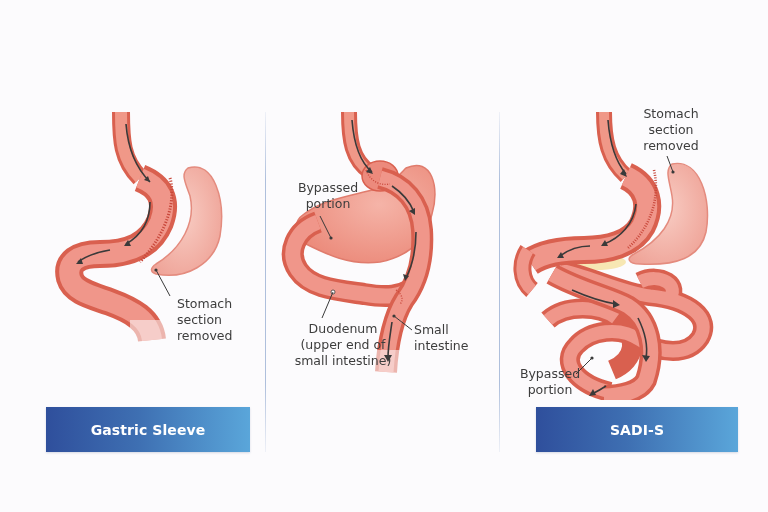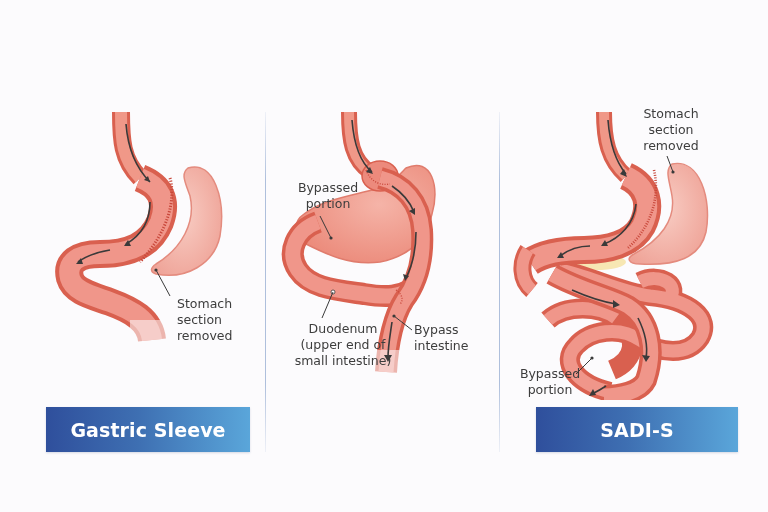--- a/index.html
+++ b/index.html
@@ -44,21 +44,21 @@
     }
     .label.center { text-align: center; }
     .banner {
       position: absolute;
       top: 407px;
       height: 45px;
       display: flex;
       align-items: center;
       justify-content: center;
       color: #ffffff;
-      font-size: 19px;
+      font-size: 14px;
       font-weight: bold;
       font-family: "DejaVu Sans", sans-serif;
       background: linear-gradient(90deg, #2f4f9c 0%, #3e6fb2 45%, #5aa6da 100%);
       box-shadow: 0 1px 2px rgba(40,60,110,0.18);
       letter-spacing: 0.1px;
     }
   </style>
 </head>
 <body>
 
@@ -161,21 +161,21 @@
       <circle cx="333" cy="292" r="2" fill="#ffffff" stroke="#3a3a3a" stroke-width="0.8"></circle>
       <line x1="333" y1="292" x2="322" y2="318" stroke="#3a3a3a" stroke-width="1"></line>
       <circle cx="394" cy="316" r="1.6" fill="#3a3a3a"></circle>
       <line x1="394" y1="316" x2="412" y2="330" stroke="#3a3a3a" stroke-width="1"></line>
     </svg>
     <div class="label center" style="left:22px;top:180px;width:80px;">Bypassed
 portion</div>
     <div class="label center" style="left:6px;top:321px;width:112px;margin-left:15px;">Duodenum
 (upper end of
 small intestine)</div>
-    <div class="label" style="left:148px;top:322px;">Bypass
+    <div class="label" style="left:148px;top:322px;">Small
 intestine</div>
   </div>
 
   <div class="divider" style="left:499px;"></div>
 
   <div class="panel" style="left:500px;width:268px;">
     <svg class="art" width="268" height="400" viewBox="500 0 268 400">
       <defs>
         <radialGradient id="removedC" cx="0.45" cy="0.45" r="0.7">
           <stop offset="0" stop-color="#f8cdc4"></stop>

